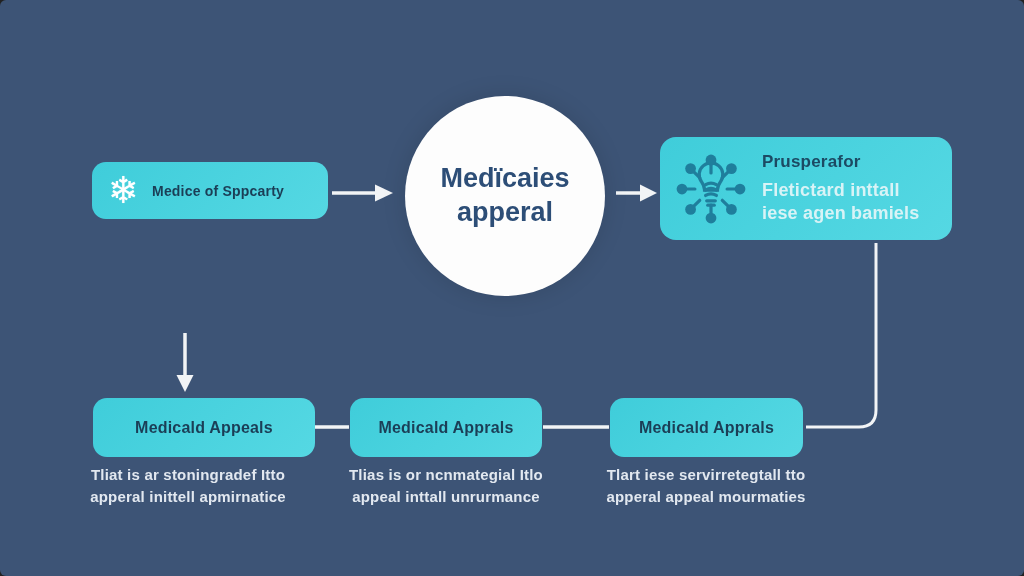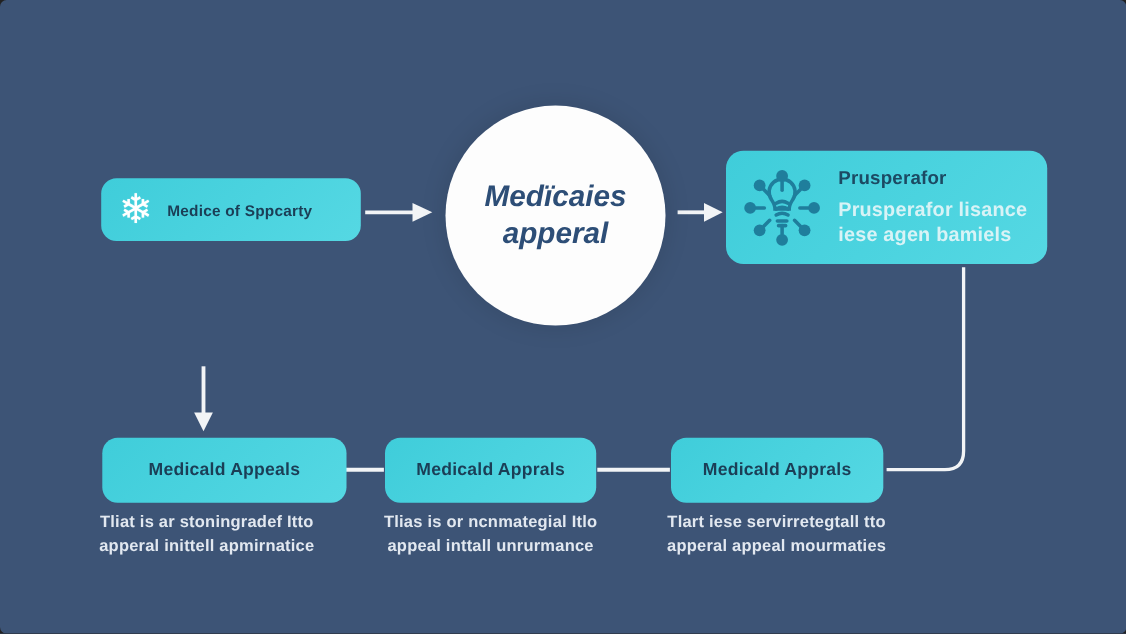--- a/index.html
+++ b/index.html
@@ -34,21 +34,21 @@
   .left-box .label{font-size:14px;font-weight:bold;letter-spacing:.2px;}
   .snowflake{
     font-family:"DejaVu Sans",sans-serif;color:#fff;font-size:37px;line-height:1;
     text-shadow:0 0 1px rgba(255,255,255,.6);
   }
   .circle{
     position:absolute;left:405px;top:96px;width:200px;height:200px;border-radius:50%;
     background:#fdfdfd;display:flex;flex-direction:column;align-items:center;justify-content:center;
     box-shadow:0 0 24px rgba(0,0,0,.12);
   }
-  .circle .l{color:var(--circle-ink);font-size:27px;font-weight:bold;line-height:1.25;font-style:italic;}
+  .circle .l{color:var(--circle-ink);font-size:27px;font-weight:bold;line-height:1.25;}
   .right-box{
     left:660px;top:137px;width:292px;height:103px;border-radius:16px;
     justify-content:flex-start;padding:10px 10px 10px 8px;gap:8px;
   }
   .right-box .txt{display:flex;flex-direction:column;}
   .right-box .rb-title{color:#1c4a63;font-size:17px;font-weight:bold;margin-bottom:7px;letter-spacing:.2px;}
   .right-box .rb-sub{color:var(--pale);font-size:18px;font-weight:600;line-height:1.3;letter-spacing:.2px;}
   .bottom-box{top:398px;height:59px;}
   .bottom-box .label{font-size:16px;font-weight:bold;letter-spacing:.2px;}
   .bb1{left:93px;width:222px;}
@@ -128,21 +128,21 @@
         <circle cx="40" cy="67" r="5"></circle>
         <circle cx="21" cy="59" r="5"></circle>
         <circle cx="13" cy="40" r="5"></circle>
         <circle cx="21" cy="21" r="5"></circle>
         <circle cx="40" cy="13" r="5"></circle>
         <circle cx="59" cy="21" r="5"></circle>
       </g>
     </svg>
     <div class="txt">
       <span class="rb-title">Prusperafor</span>
-      <span class="rb-sub">Prusperafor lisance</span>
+      <span class="rb-sub">Fletictard inttall</span>
       <span class="rb-sub">iese agen bamiels</span>
     </div>
   </div>
 
   <div class="node bottom-box bb1">
     <span class="label">Medicald Appeals</span>
   </div>
   <div class="node bottom-box bb2">
     <span class="label">Medicald Apprals</span>
   </div>

